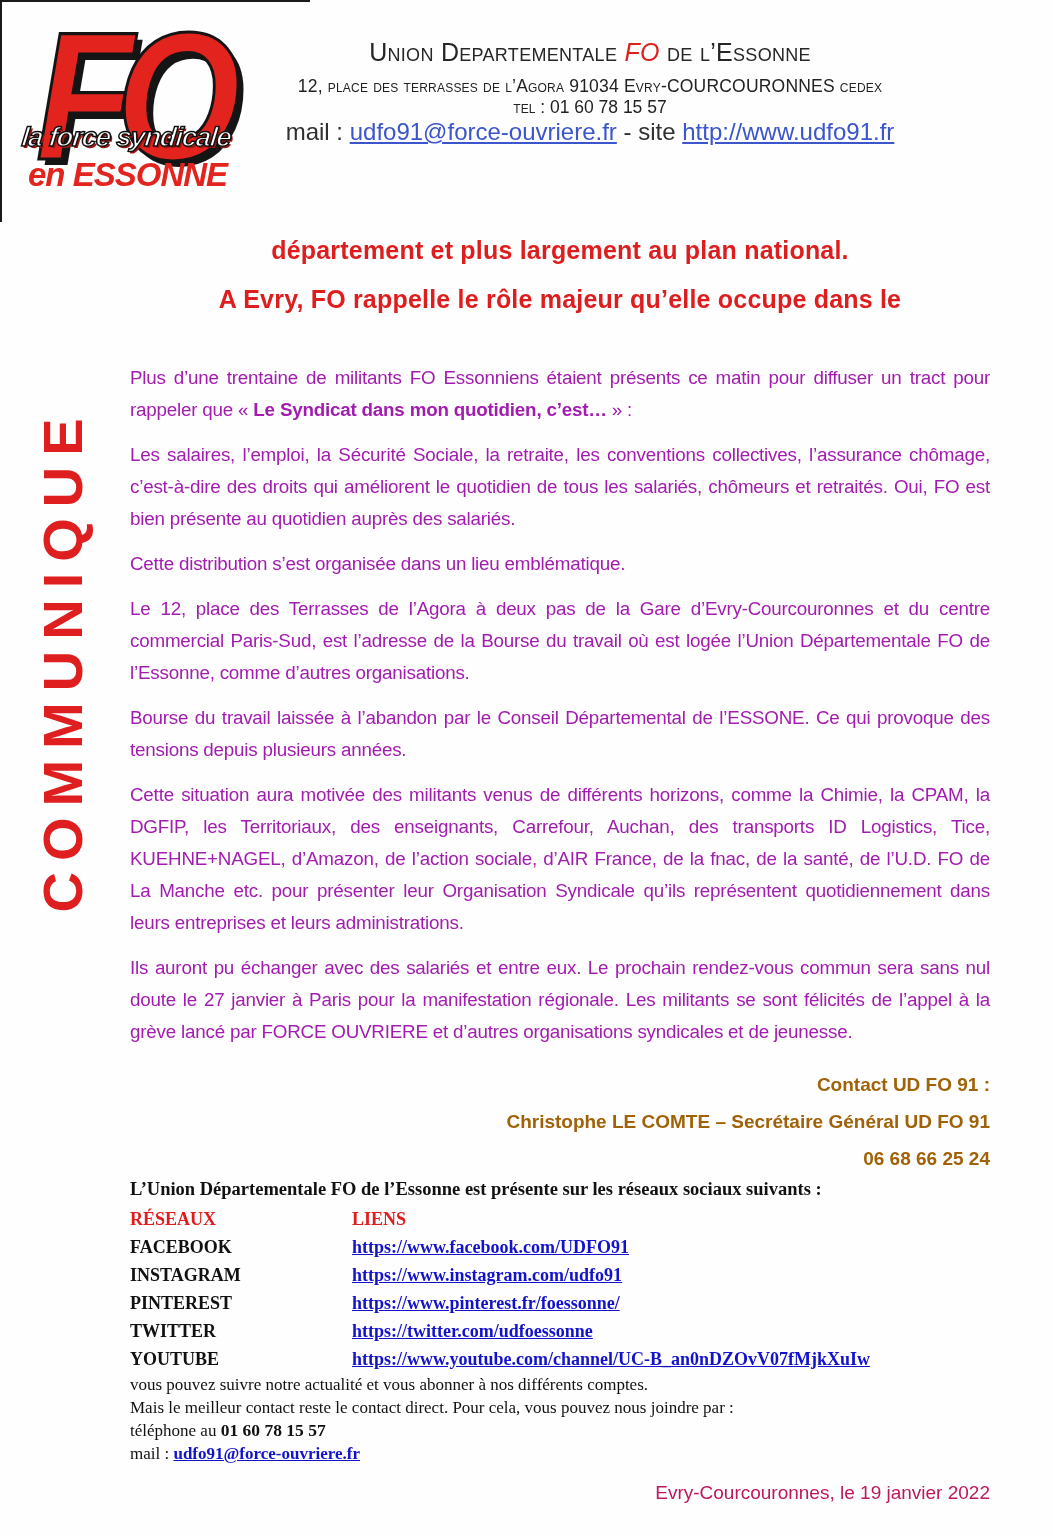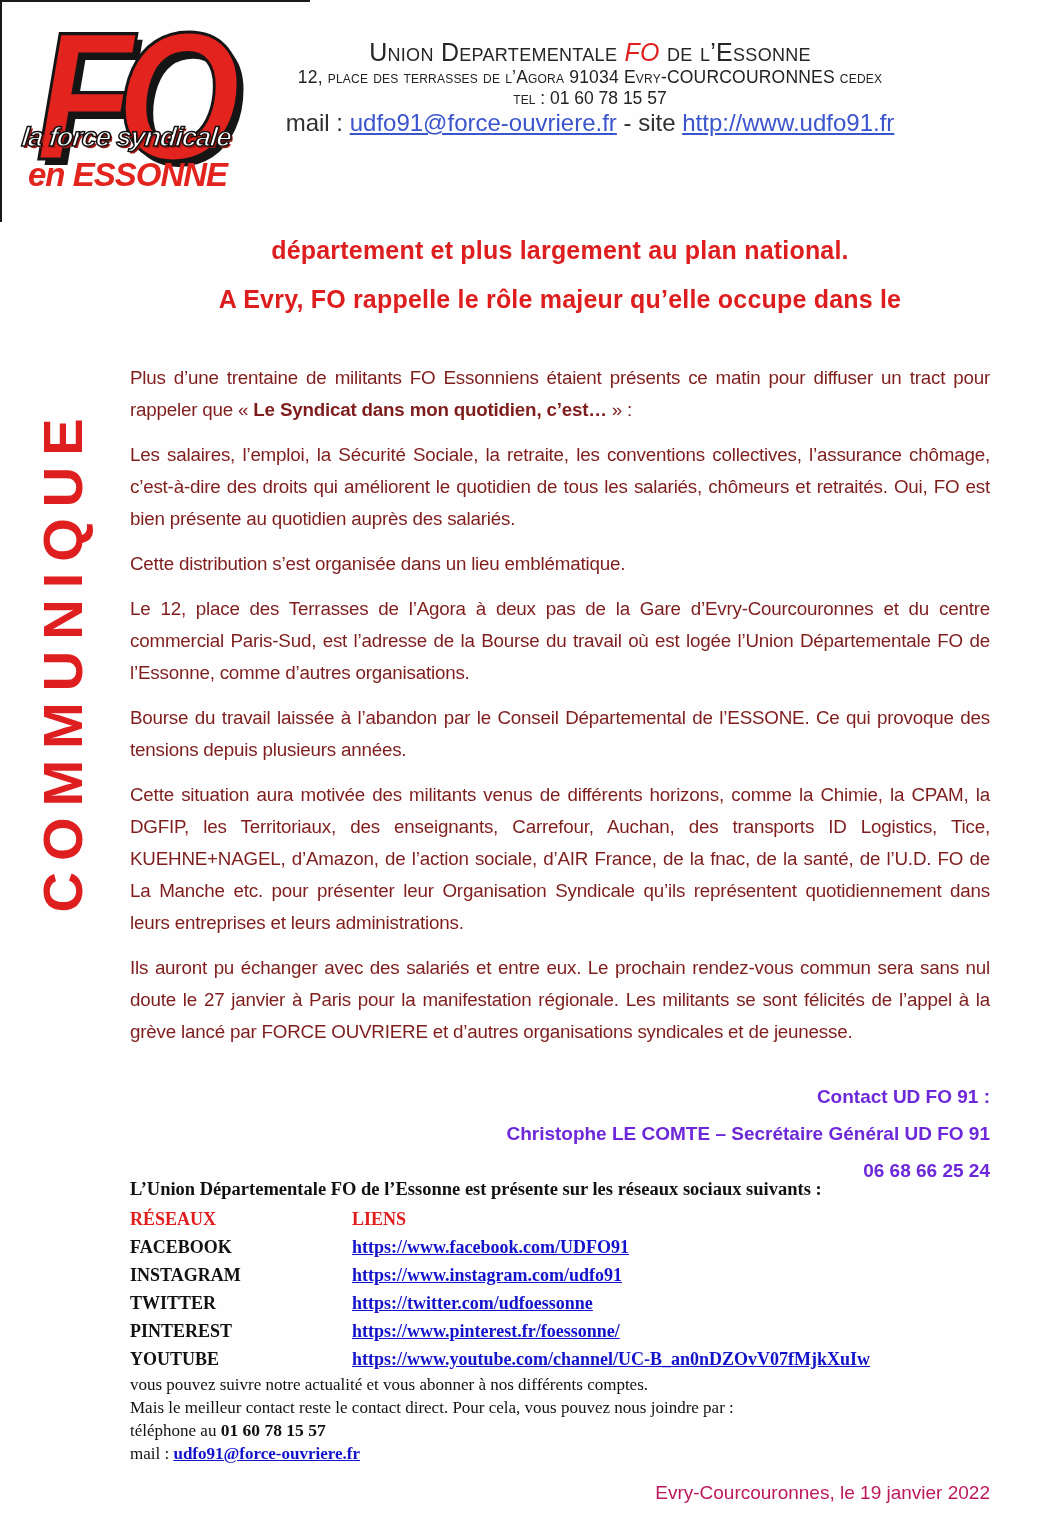--- a/index.html
+++ b/index.html
@@ -29,21 +29,21 @@
   }
   .logo-region {
     position:absolute; left:6px; top:154px; white-space:nowrap;
     font-style:italic; font-weight:900; font-size:33px; color:#e2231e; letter-spacing:-1px;
   }
 
   
   .header { position:absolute; left:250px; top:38px; width:680px; text-align:center; color:#222; }
   .org-line { font-variant:small-caps; font-weight:normal; font-size:25px; letter-spacing:.3px; color:#262626; }
   .org-fo { color:#df1e1e; font-style:italic; }
-  .addr-line { font-variant:small-caps; font-size:17.5px; letter-spacing:.2px; }
+  .addr-line { font-variant:small-caps; font-size:17.5px; margin-top:9px; letter-spacing:.2px; }
   .tel-line { font-variant:small-caps; font-size:17.5px; }
   .mail-line { font-size:24px; color:#303030; }
   .link-sans { color:#3b55cc; text-decoration:underline; cursor:pointer; }
 
   
   .doc-title {
     position:absolute; left:130px; top:226px; width:860px; text-align:center;
     color:#de1e1e; font-weight:bold; font-size:25px; line-height:49px; letter-spacing:.2px;
   }
 
@@ -52,27 +52,27 @@
     position:absolute; left:-215px; top:625px; width:560px; height:70px;
     transform:rotate(-90deg); transform-origin:center;
     text-align:center; font-weight:bold; font-size:56px; letter-spacing:11px;
     color:#df1f1f; white-space:nowrap;
   }
 
   
   .body-text { position:absolute; left:130px; top:362px; width:860px; }
   .para {
     font-size:18.8px; line-height:32px; letter-spacing:-.2px;
-    text-align:justify; color:#7f1d1d; margin-bottom:13px;
+    text-align:justify; color:#a21caf; margin-bottom:13px;
   }
   .para b { letter-spacing:-.2px; }
 
   
   .contact { position:absolute; left:130px; top:1066px; width:860px; text-align:right;
-             font-weight:bold; font-size:19px; line-height:37px; color:#6d28d9;margin-top:12px; }
+             font-weight:bold; font-size:19px; line-height:37px; color:#a16207; }
 
   
   .social { position:absolute; left:130px; top:1176px; width:880px;
             font-family:"Liberation Serif", serif; color:#111; }
   .social-intro { font-weight:bold; font-size:18.5px; line-height:26px; margin-bottom:3px; }
   .social-row { display:flex; line-height:28px; font-size:18px;align-items:flex-end; }
   .net-col { width:222px; font-weight:bold; flex:0 0 auto; }
   .red-col { color:#e11c1c; font-weight:bold; }
   .link-col { flex:1; }
   .link-serif { color:#1212cc; font-weight:bold; text-decoration:underline; cursor:pointer; }
@@ -143,26 +143,26 @@
 
     <div class="social-row">
       <div class="net-col">FACEBOOK</div>
       <div class="link-col"><a class="link-serif">https://www.facebook.com/UDFO91</a></div>
     </div>
     <div class="social-row">
       <div class="net-col">INSTAGRAM</div>
       <div class="link-col"><a class="link-serif">https://www.instagram.com/udfo91</a></div>
     </div>
     <div class="social-row">
+      <div class="net-col">PINTEREST</div>
+      <div class="link-col"><a class="link-serif">https://www.pinterest.fr/foessonne/</a></div>
+    </div>
+    <div class="social-row">
       <div class="net-col">TWITTER</div>
       <div class="link-col"><a class="link-serif">https://twitter.com/udfoessonne</a></div>
-    </div>
-    <div class="social-row">
-      <div class="net-col">PINTEREST</div>
-      <div class="link-col"><a class="link-serif">https://www.pinterest.fr/foessonne/</a></div>
     </div>
     <div class="social-row">
       <div class="net-col">YOUTUBE</div>
       <div class="link-col"><a class="link-serif">https://www.youtube.com/channel/UC-B_an0nDZOvV07fMjkXuIw</a></div>
     </div>
 
     <div class="social-note">vous pouvez suivre notre actualité et vous abonner à nos différents comptes.</div>
     <div class="social-note">Mais le meilleur contact reste le contact direct. Pour cela, vous pouvez nous joindre par :</div>
     <div class="social-note">
       <span>téléphone au </span><b>01 60 78 15 57</b>

